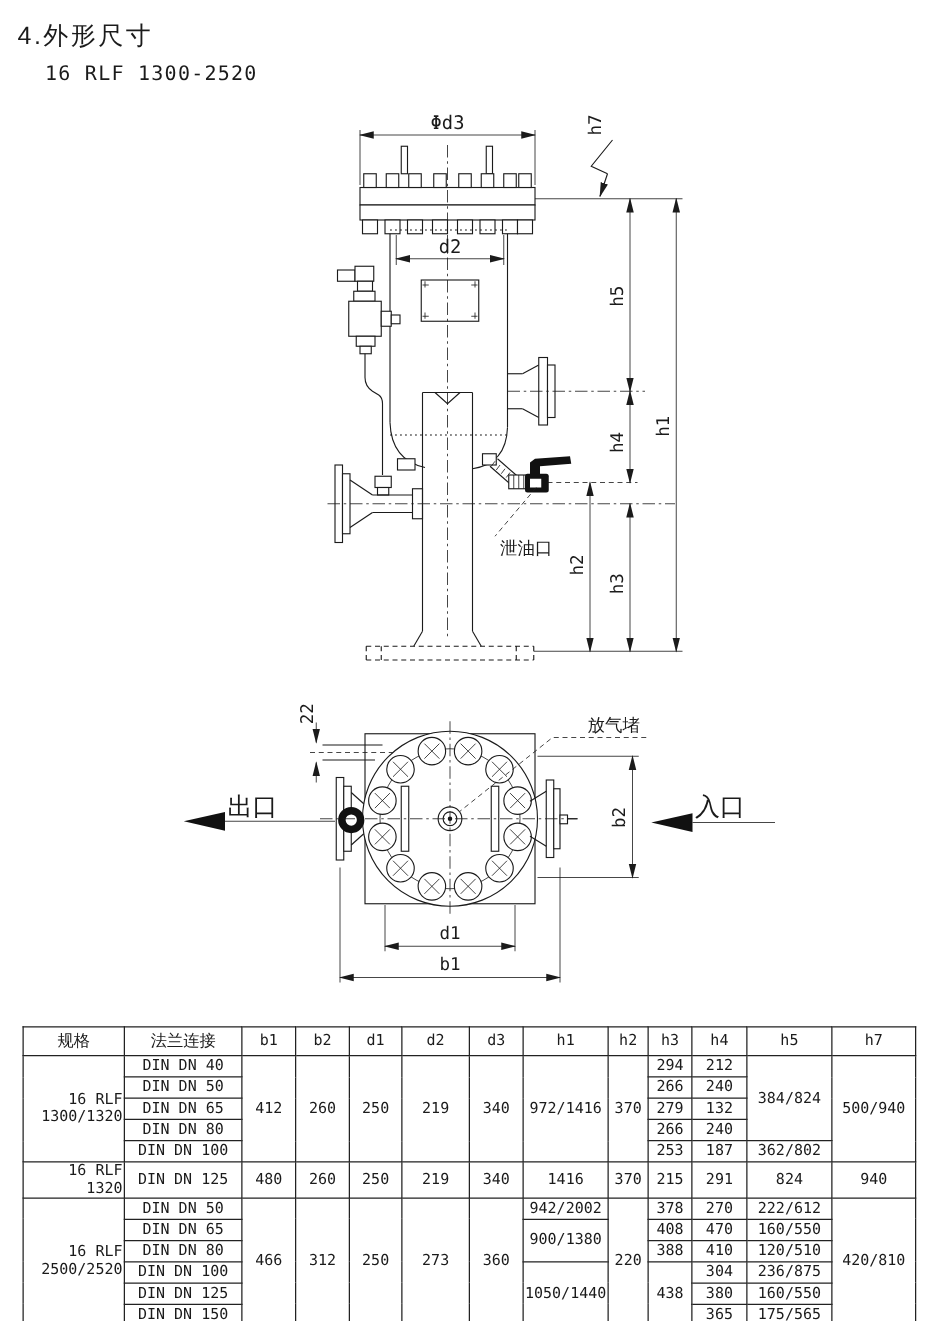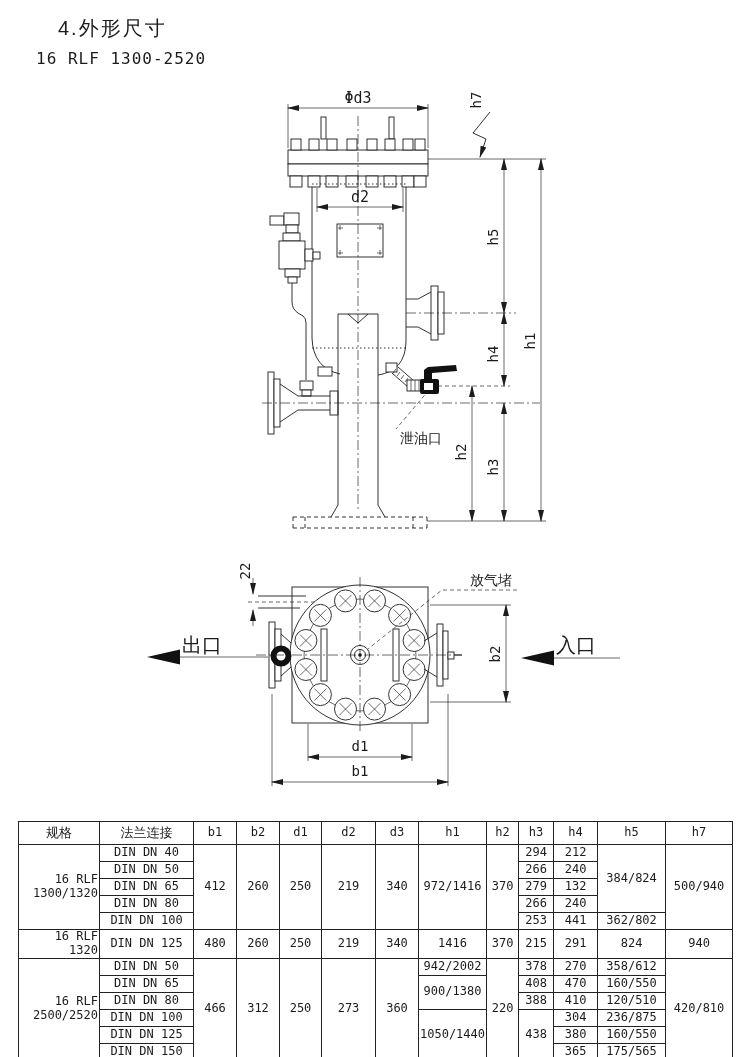--- a/index.html
+++ b/index.html
@@ -1,20 +1,20 @@
 <!DOCTYPE html>
 <html><head>
 <meta charset="utf-8">
 <style>
   html,body{margin:0;padding:0;}
   body{
     width:750px;height:1057px;position:relative;background:#fff;
     color:#1b1b1b;font-family:"Liberation Sans",sans-serif;
   }
-  .title{position:absolute;left:14px;top:15px;font-size:20px;letter-spacing:2px;margin-left:44px;}
+  .title{position:absolute;left:14px;top:15px;font-size:20px;letter-spacing:2px;}
   .subtitle{position:absolute;left:36px;top:49px;font-size:16px;
     font-family:"DejaVu Sans Mono",monospace;letter-spacing:1px;}
   svg{position:absolute;left:0;top:0;}
   .ln{stroke:#1b1b1b;stroke-width:0.9;fill:none;}
   .thin{stroke-width:0.65;}
   .wfill{fill:#fff;stroke:#1b1b1b;stroke-width:0.9;}
   .dot{stroke-dasharray:1.5,2.5;}
   .dash{stroke-dasharray:4,3;}
   .cl{stroke-dasharray:10,3,2,3;stroke-width:0.65;}
   .blk{fill:#111;stroke:none;}
@@ -378,21 +378,21 @@
         <td>132</td>
       </tr>
       <tr>
         <td>DIN DN 80</td>
         <td>266</td>
         <td>240</td>
       </tr>
       <tr>
         <td>DIN DN 100</td>
         <td>253</td>
-        <td>441</td>
+        <td>187</td>
         <td>362/802</td>
       </tr>
       <tr>
         <td class="al">16 RLF 1320</td>
         <td>DIN DN 125</td>
         <td>480</td>
         <td>260</td>
         <td>250</td>
         <td>219</td>
         <td>340</td>
@@ -409,21 +409,21 @@
         <td>DIN DN 50</td>
         <td rowspan="6">466</td>
         <td rowspan="6">312</td>
         <td rowspan="6">250</td>
         <td rowspan="6">273</td>
         <td rowspan="6">360</td>
         <td>942/2002</td>
         <td rowspan="6">220</td>
         <td>378</td>
         <td>270</td>
-        <td>358/612</td>
+        <td>222/612</td>
         <td rowspan="6">420/810</td>
       </tr>
       <tr>
         <td>DIN DN 65</td>
         <td rowspan="2">900/1380</td>
         <td>408</td>
         <td>470</td>
         <td>160/550</td>
       </tr>
       <tr>

